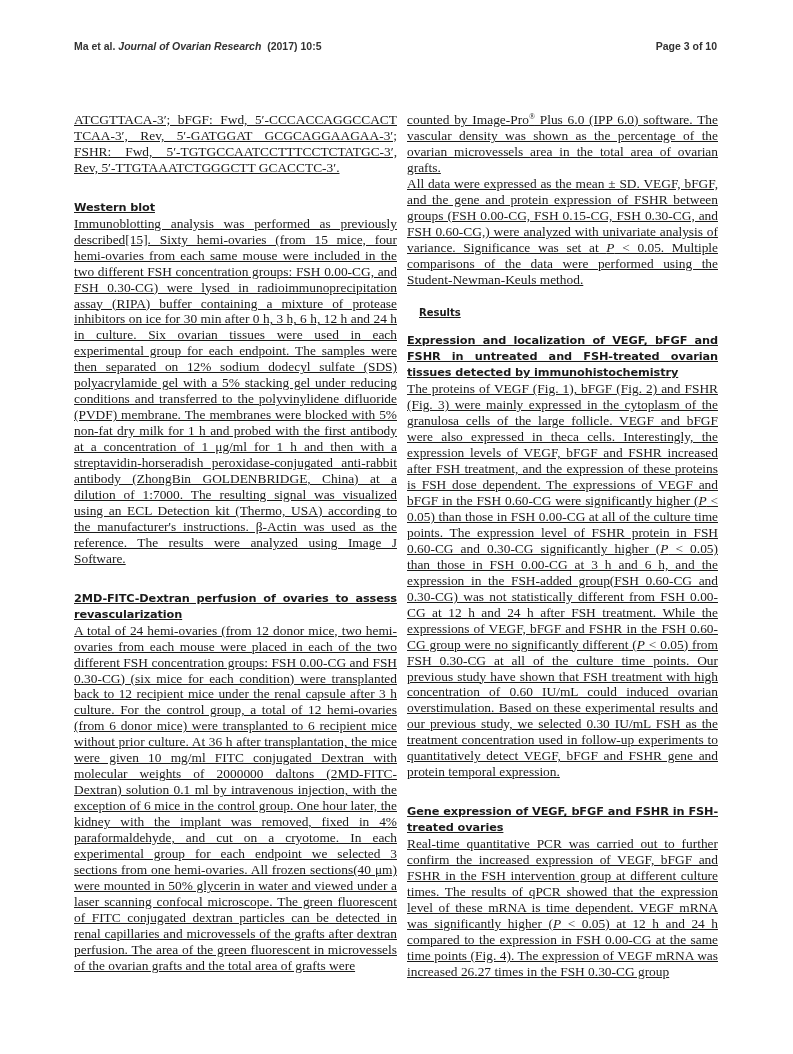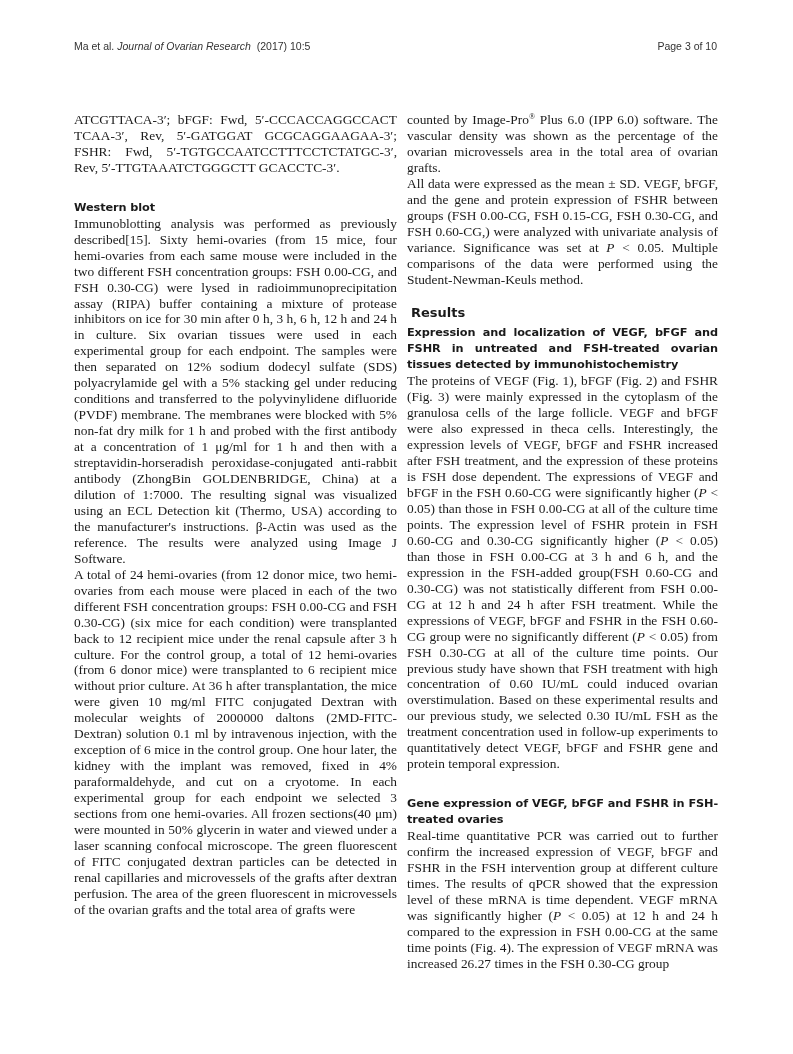--- a/index.html
+++ b/index.html
@@ -1,48 +1,49 @@
 <!DOCTYPE html>
 <html><head>
   <meta charset="utf-8">
   <style>
     html, body { margin: 0; padding: 0; background: #ffffff; }
     body { width: 793px; height: 1054px; position: relative; overflow: hidden; color: #1a1a1a; }
     .header { position: absolute; top: 40px; left: 74px; right: 76px; height: 16px;
-      font-family: "Liberation Sans", sans-serif; font-size: 10.5px; color: #333; }
+      font-family: "Liberation Sans", sans-serif; font-size: 10.5px; color: #333; font-weight: bold; }
     .header .left { position: absolute; left: 0; top: 0; }
     .header .left i { font-style: italic; }
     .header .right { position: absolute; right: 0; top: 0; margin-left: 48px; }
     .col { position: absolute; top: 112px; font-family: "Liberation Serif", serif;
-      font-size: 13.4px; line-height: 15.95px; text-align: justify; hyphens: none; }
+      font-size: 13.4px; line-height: 15.95px; text-align: justify; hyphens: none; text-decoration: underline; }
     .col.left { left: 74px; width: 323px; }
     .col.right { left: 407px; width: 311px; }
     .col p { margin: 0; }
     .h3 { font-family: "DejaVu Sans", sans-serif; font-weight: bold; font-size: 11.3px;
       line-height: 15.95px; margin: 0; letter-spacing: -0.1px; }
     .h3.gap { margin-top: 24px; }
-    .h2 { font-family: "DejaVu Sans", sans-serif; font-weight: bold; font-size: 13px;
-      line-height: 17px; margin: 4px; margin-top: 17px; }
+    .h2 { font-family: "DejaVu Sans", sans-serif; font-weight: bold; font-size: 10px;
+      line-height: 17px; margin: 12px; margin-top: 17px; }
     .it { font-style: italic; }
     .sup { font-size: 8px; vertical-align: super; line-height: 0; }
   </style>
 </head>
 <body>
 
 <div class="header">
   <span class="left"><span>Ma et al.</span> <i>Journal of Ovarian Research</i>&nbsp; <span>(2017) 10:5</span></span>
   <span class="right">Page 3 of 10</span>
 </div>
 
 <div class="col left">
   <p>ATCGTTACA-3′; bFGF: Fwd, 5′-CCCACCAGGCCACT TCAA-3′, Rev, 5′-GATGGAT GCGCAGGAAGAA-3′; FSHR: Fwd, 5′-TGTGCCAATCCTTTCCTCTATGC-3′, Rev, 5′-TTGTAAATCTGGGCTT GCACCTC-3′.</p>
 
   <div class="h3 gap">Western blot</div>
   <p>Immunoblotting analysis was performed as previously described[15]. Sixty hemi-ovaries (from 15 mice, four hemi-ovaries from each same mouse were included in the two different FSH concentration groups: FSH 0.00-CG, and FSH 0.30-CG) were lysed in radioimmunoprecipitation assay (RIPA) buffer containing a mixture of protease inhibitors on ice for 30 min after 0 h, 3 h, 6 h, 12 h and 24 h in culture. Six ovarian tissues were used in each experimental group for each endpoint. The samples were then separated on 12% sodium dodecyl sulfate (SDS) polyacrylamide gel with a 5% stacking gel under reducing conditions and transferred to the polyvinylidene difluoride (PVDF) membrane. The membranes were blocked with 5% non-fat dry milk for 1 h and probed with the first antibody at a concentration of 1 μg/ml for 1 h and then with a streptavidin-horseradish peroxidase-conjugated anti-rabbit antibody (ZhongBin GOLDENBRIDGE, China) at a dilution of 1:7000. The resulting signal was visualized using an ECL Detection kit (Thermo, USA) according to the manufacturer's instructions. β-Actin was used as the reference. The results were analyzed using Image J Software.</p>
 
+  <div class="h3 gap">2MD-FITC-Dextran perfusion of ovaries to assess revascularization</div>
   <p>A total of 24 hemi-ovaries (from 12 donor mice, two hemi-ovaries from each mouse were placed in each of the two different FSH concentration groups: FSH 0.00-CG and FSH 0.30-CG) (six mice for each condition) were transplanted back to 12 recipient mice under the renal capsule after 3 h culture. For the control group, a total of 12 hemi-ovaries (from 6 donor mice) were transplanted to 6 recipient mice without prior culture. At 36 h after transplantation, the mice were given 10 mg/ml FITC conjugated Dextran with molecular weights of 2000000 daltons (2MD-FITC-Dextran) solution 0.1 ml by intravenous injection, with the exception of 6 mice in the control group. One hour later, the kidney with the implant was removed, fixed in 4% paraformaldehyde, and cut on a cryotome. In each experimental group for each endpoint we selected 3 sections from one hemi-ovaries. All frozen sections(40 μm) were mounted in 50% glycerin in water and viewed under a laser scanning confocal microscope. The green fluorescent of FITC conjugated dextran particles can be detected in renal capillaries and microvessels of the grafts after dextran perfusion. The area of the green fluorescent in microvessels of the ovarian grafts and the total area of grafts were</p>
 </div>
 
 <div class="col right">
   <p><span>counted by Image-Pro</span><span class="sup">®</span><span> Plus 6.0 (IPP 6.0) software. The vascular density was shown as the percentage of the ovarian microvessels area in the total area of ovarian grafts.</span></p>
 
   <p><span>All data were expressed as the mean ± SD. VEGF, bFGF, and the gene and protein expression of FSHR between groups (FSH 0.00-CG, FSH 0.15-CG, FSH 0.30-CG, and FSH 0.60-CG,) were analyzed with univariate analysis of variance. Significance was set at </span><span class="it">P</span><span> &lt; 0.05. Multiple comparisons of the data were performed using the Student-Newman-Keuls method.</span></p>
 
   <div class="h2">Results</div>
   <div class="h3">Expression and localization of VEGF, bFGF and FSHR in untreated and FSH-treated ovarian tissues detected by immunohistochemistry</div>

